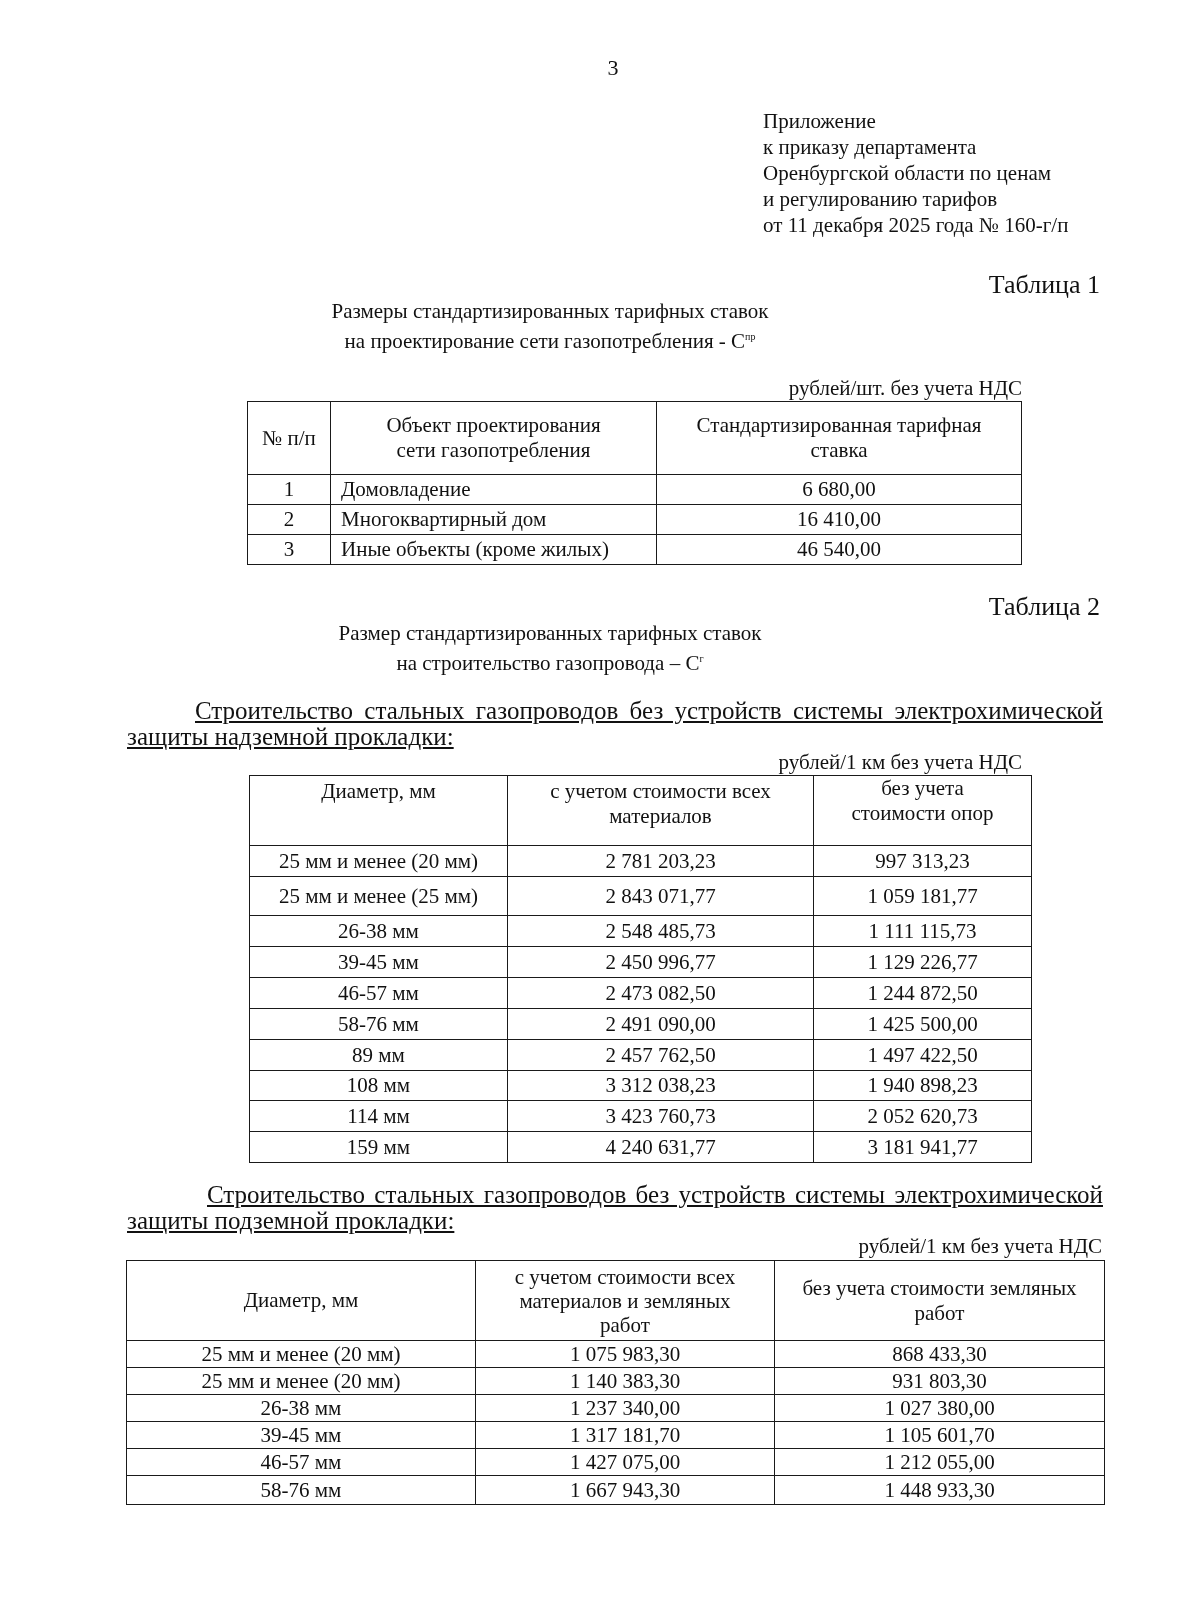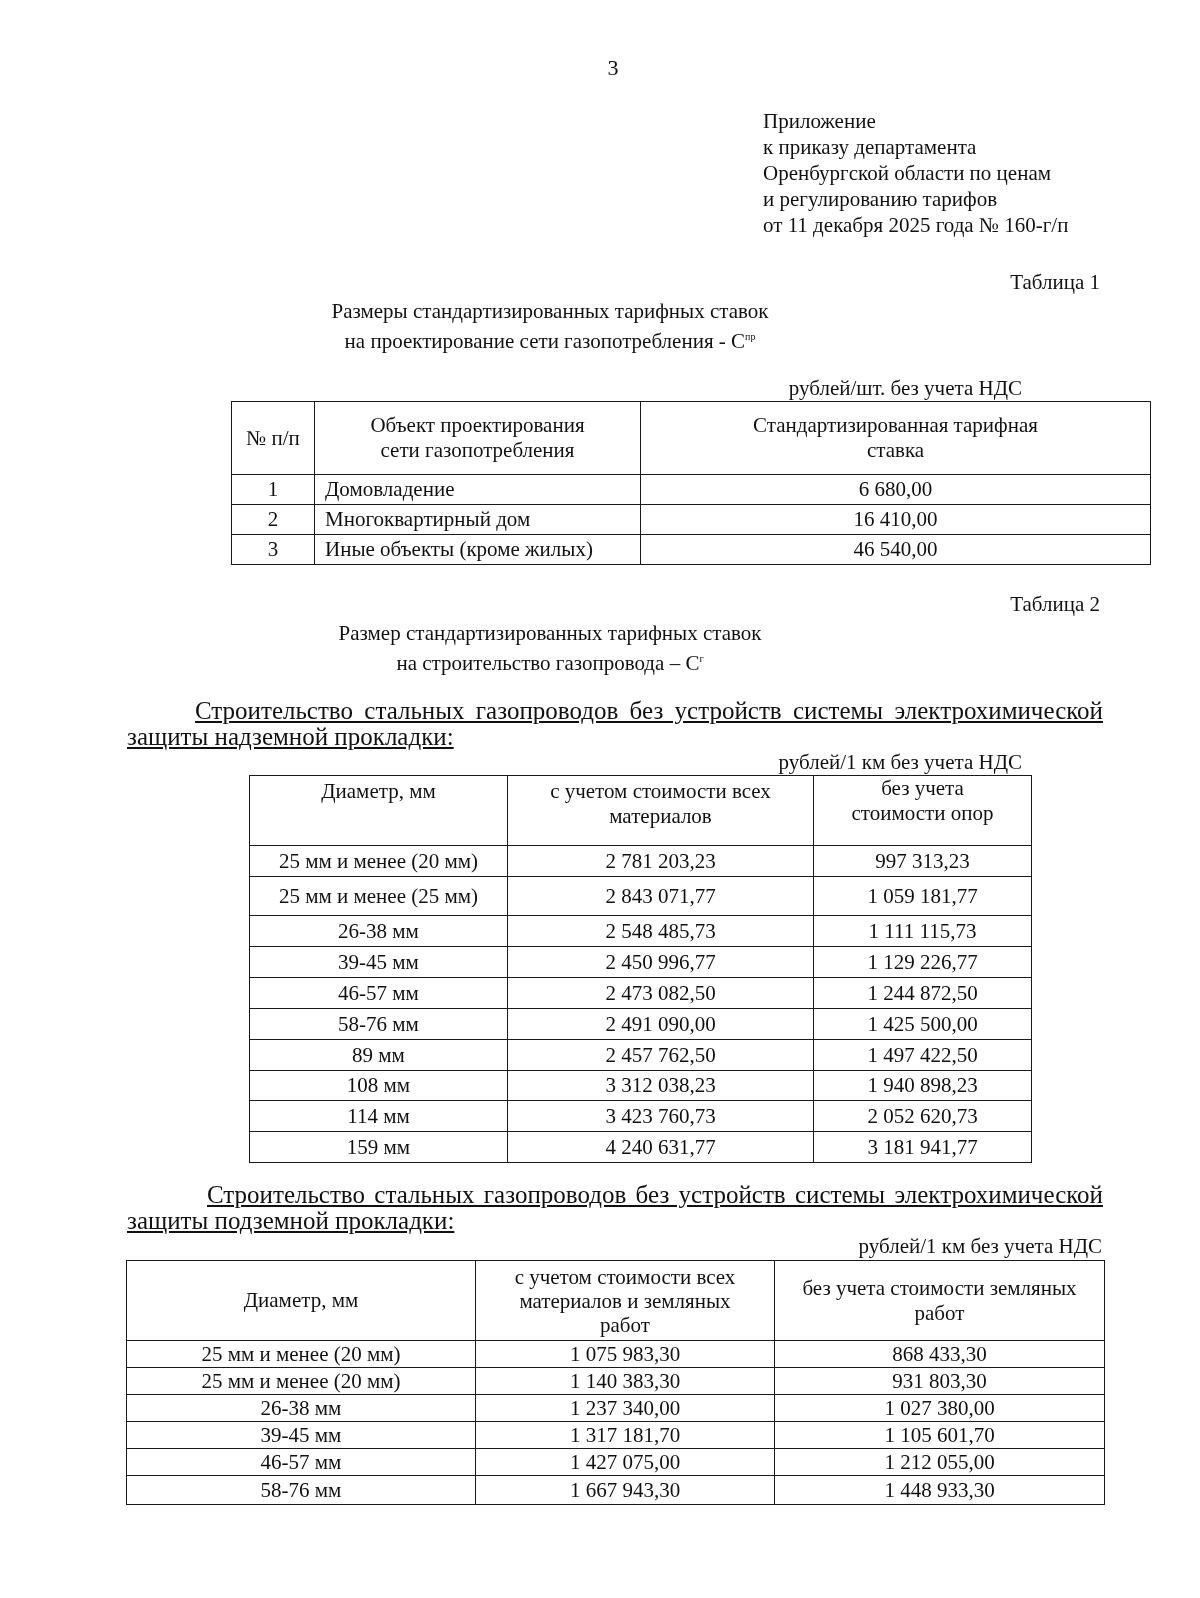--- a/index.html
+++ b/index.html
@@ -20,21 +20,21 @@
     .page-num {
       left: 0; width: 1226px; top: 55px;
       text-align: center; font-size: 22px;
     }
     .appendix {
       left: 736px; top: 108px;
       line-height: 26px; font-size: 21px;
     }
     .appendix div { white-space: nowrap; margin-left: 27px; }
     .table-label {
-      right: 100px; top: 270px; font-size: 21px;
+      right: 100px; top: 270px; font-size: 26px;
     }
     .title {
       left: 0; width: 1200px; text-align: center;
       line-height: 26px; font-size: 21px;
     }
     .title sup { font-size: 10px; }
     .units {
       font-size: 21px; white-space: nowrap;
     }
     table.doc {
@@ -72,21 +72,21 @@
   <div>от 11 декабря 2025 года № 160-г/п</div>
 </div>
 
 <div class="abs table-label" style="top:270px;">Таблица 1</div>
 <div class="abs title" style="top:298px; left:-50px;">
   <div>Размеры стандартизированных тарифных ставок</div>
   <div><span>на проектирование сети газопотребления - С</span><sup>пр</sup></div>
 </div>
 <div class="abs units" style="top:376px; right:178px;margin-left:28px;">рублей/шт. без учета НДС</div>
 
-<table class="doc" style="left:231px; top:401px; width:920px;border-radius:6px;">
+<table class="doc" style="left:247px; top:401px; width:775px;border-radius:6px;">
   <tbody>
       <tr style="height:73px;">
     <td class="c" style="width:82px;">№ п/п</td>
     <td class="c" style="width:325px;">
       <div>Объект проектирования</div>
       <div>сети газопотребления</div>
     </td>
     <td class="c">
       <div>Стандартизированная тарифная</div>
       <div>ставка</div>

